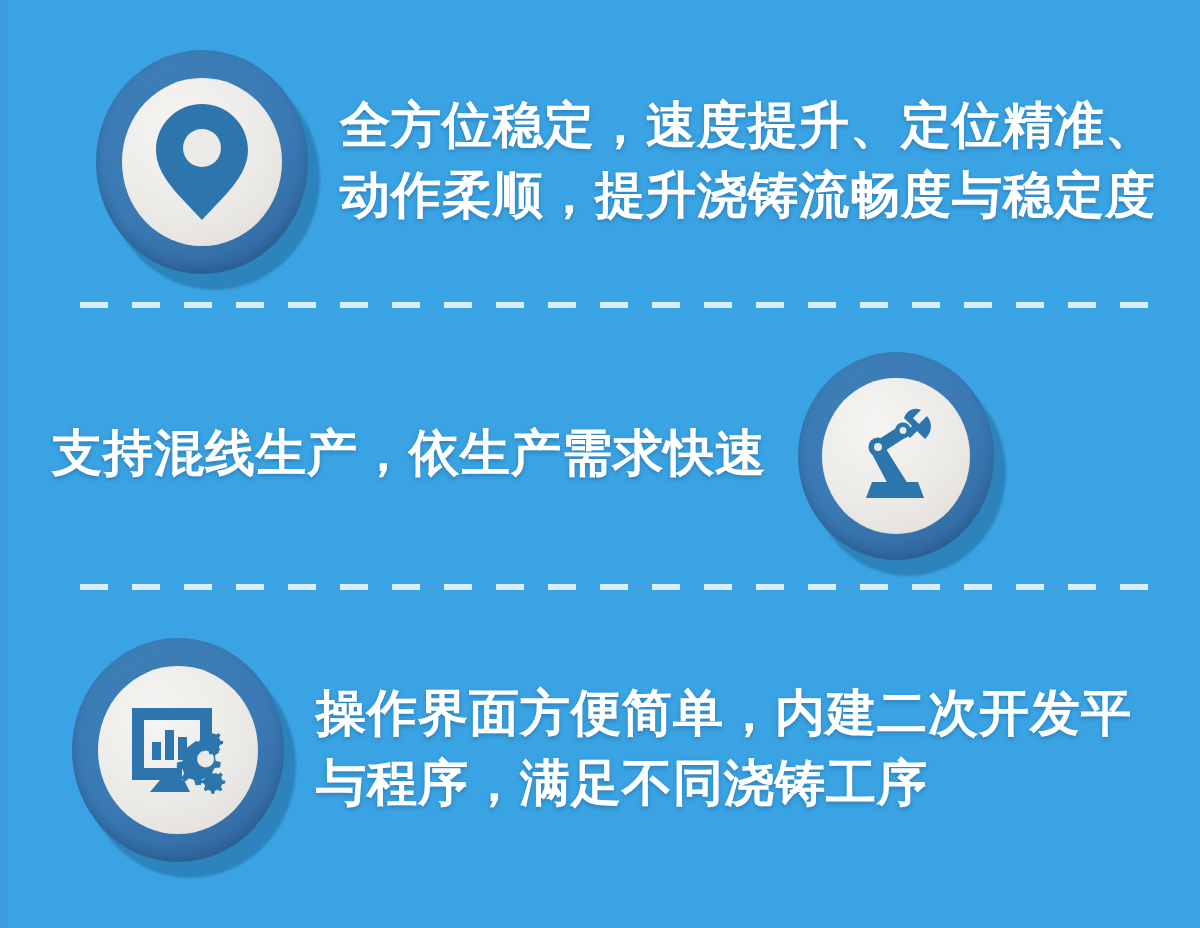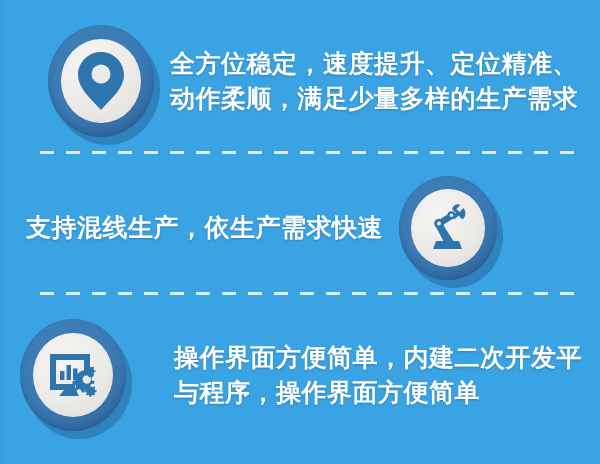--- a/index.html
+++ b/index.html
@@ -36,21 +36,21 @@
     position: absolute;
     left: 0;
     width: 497px;
     display: flex;
     align-items: center;
     justify-content: space-between;
   }
 
   .feature-row.row-1 { top: 18px;  height: 126px; padding-left: 48px; box-sizing: border-box; }
   .feature-row.row-2 { top: 168px; height: 120px; padding-left: 48px; box-sizing: border-box; }
-  .feature-row.row-3 { top: 305px; height: 140px; padding-left: 20px; box-sizing: border-box; gap: 32px; }
+  .feature-row.row-3 { top: 305px; height: 140px; padding-left: 36px; box-sizing: border-box; }
 
   .feature-row.reverse { flex-direction: row-reverse; padding-left: 0; }
 
   
   .icon-badge {
     position: relative;
     flex: 0 0 auto;
     width: 106px;
     height: 112px;
   }
@@ -144,21 +144,21 @@
           <svg width="50" height="62" viewBox="0 0 50 62">
             <path d="M25 2 C12.3 2 2 12.3 2 25 C2 38 14 48 25 60 C36 48 48 38 48 25 C48 12.3 37.7 2 25 2 Z" fill="#2d76ad"></path>
             <circle cx="25" cy="24" r="9.5" fill="#eceae7"></circle>
           </svg>
         </span>
       </div>
     </div>
 
     <div class="feature-text">
       <span class="line">全方位稳定，速度提升、定位精准、</span>
-      <span class="line">动作柔顺，满足少量多样的生产需求</span>
+      <span class="line">动作柔顺，提升浇铸流畅度与稳定度</span>
     </div>
   </div>
 
   <div class="divider d1"></div>
 
   <div class="feature-row row-2 reverse">
 
     <div class="icon-badge small">
       <div class="badge-shadow"></div>
       <div class="badge-ring"></div>
@@ -227,17 +227,17 @@
                        1.1 1.7 -1.6 1.3 -1.8 -1 -2 .9 -.3 2 -2 -.1 -.5 -2 -1.8 -.9 -1.7 1.1
                        -1.3 -1.6 1 -1.8 -.9 -2 -2 -.3 .2 -2 2 -.5 .8 -1.8 Z" transform="translate(0,12) scale(0.72) translate(16,13)"></path>
             </g>
           </svg>
         </span>
       </div>
     </div>
 
     <div class="feature-text">
       <span class="line">操作界面方便简单，内建二次开发平</span>
-      <span class="line">与程序，操作界面方便简单</span>
+      <span class="line">与程序，满足不同浇铸工序</span>
     </div>
   </div>
 
 </div>
 
 </body></html>

